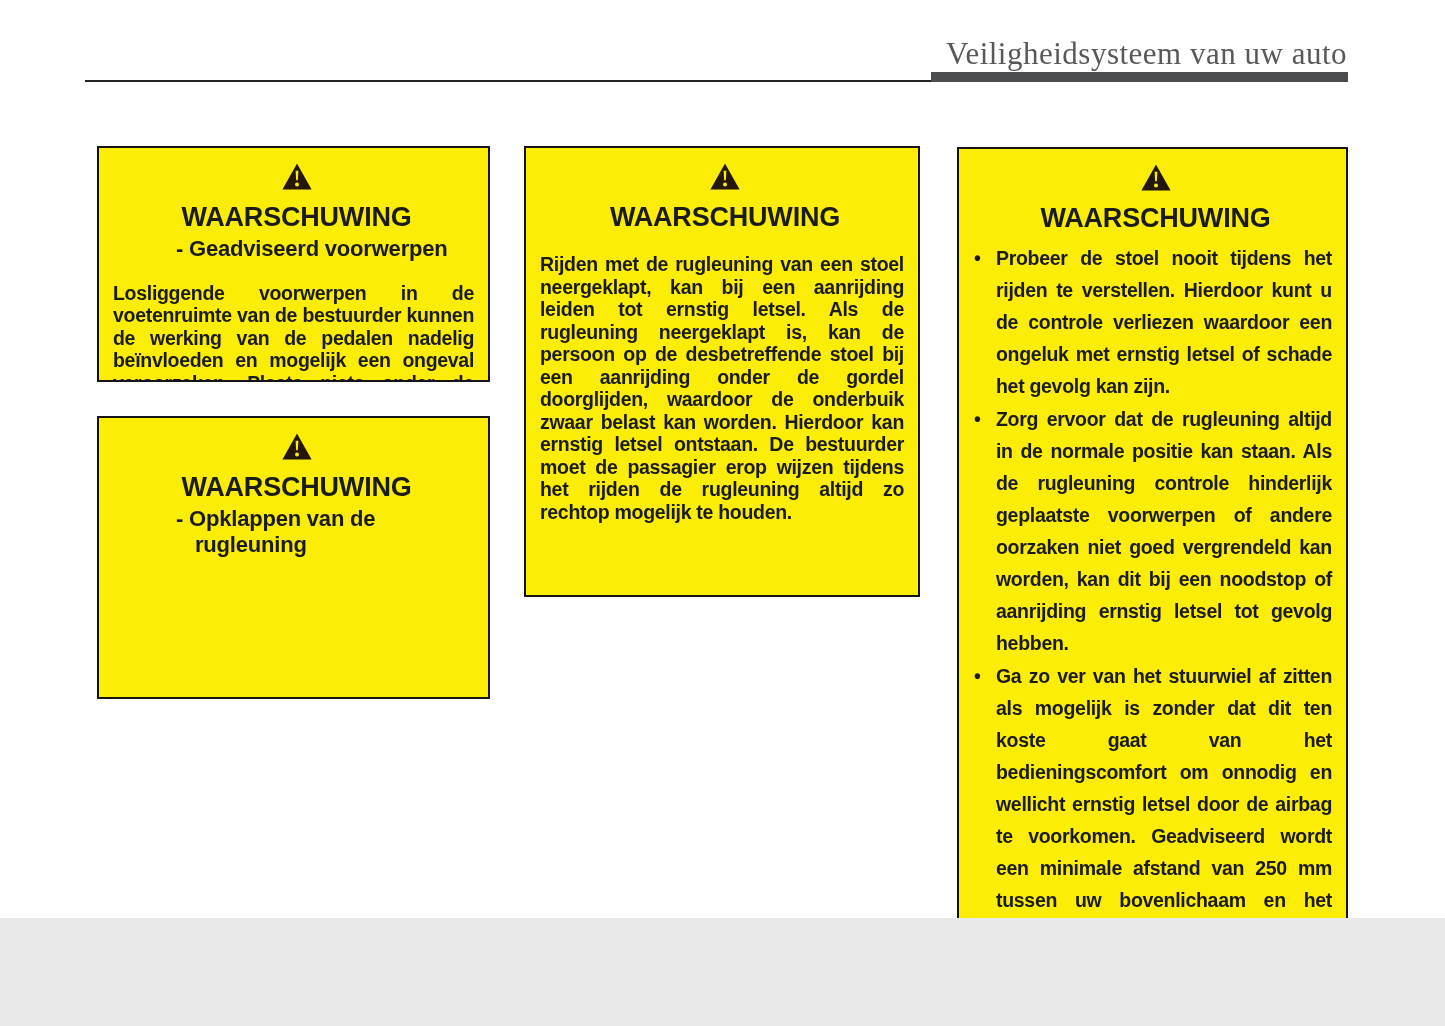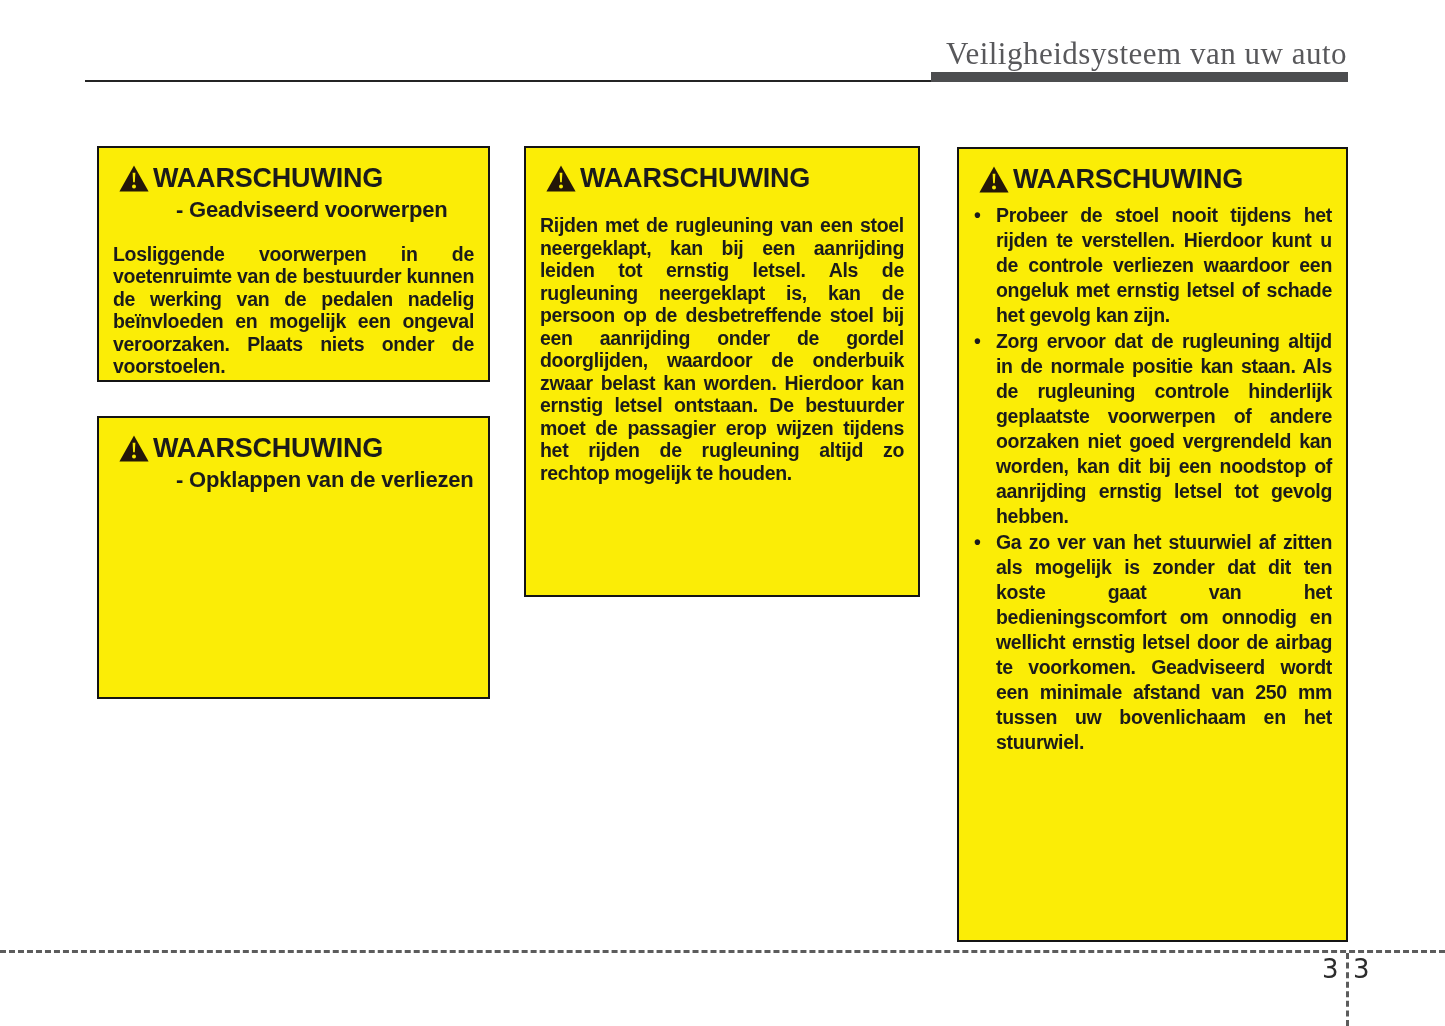--- a/index.html
+++ b/index.html
@@ -1,40 +1,40 @@
 <!DOCTYPE html>
 <html><head>
 <meta charset="utf-8">
 <style>
   html,body{margin:0;padding:0;background:#e9e9e9;}
-  .page{position:relative;width:1445px;height:1026px;background:#ffffff;overflow:hidden;
+  .page{position:relative;width:1445px;height:918px;background:#ffffff;overflow:hidden;
         font-family:"Liberation Sans",sans-serif;}
   
   .header-title{position:absolute;top:36px;right:98px;font-family:"Liberation Serif",serif;
         font-size:31px;color:#58585b;letter-spacing:.5px;white-space:nowrap;}
   .header-rule-thin{position:absolute;left:85px;top:80px;width:846px;height:2px;background:#242424;}
   .header-rule-thick{position:absolute;left:931px;top:72px;width:417px;height:10px;background:#4c4d4f;}
   
   .warning-box{position:absolute;background:#fbed06;border:2px solid #141414;box-sizing:border-box;
         padding:13px 14px 8px 14px;color:#1b1b1b;overflow:hidden;}
   .box-1{left:97px;top:146px;width:393px;height:236px;}
   .box-2{left:97px;top:416px;width:393px;height:283px;}
   .box-3{left:524px;top:146px;width:396px;height:451px;}
   .box-4{left:957px;top:147px;width:391px;height:795px;}
-  .warn-head{display:flex;align-items:center;gap:4px;margin:2px 0 0 6px;}
+  .warn-head{display:flex;align-items:center;gap:12px;margin:2px 0 0 6px;flex-direction:column;}
   .warn-icon{width:30px;height:27px;flex:0 0 auto;}
   .warn-title{font-size:27px;font-weight:bold;letter-spacing:-.2px;}
   .warn-sub{font-weight:bold;font-size:22px;line-height:1.18;padding-left:82px;text-indent:-19px;
         margin-top:3px;letter-spacing:-.2px;}
   .warn-sub.sub-narrow{padding-left:58px;}
   .warn-body{font-weight:bold;font-size:19.5px;line-height:22.5px;text-align:justify;
         margin-top:20px;letter-spacing:-.3px;}
   ul.warn-bullets{list-style:none;margin:8px 0 0 0;padding:0;}
   ul.warn-bullets li{position:relative;padding-left:23px;text-align:justify;font-weight:bold;
-        font-size:19.5px;line-height:25px;letter-spacing:-.3px;margin-bottom:1px;}
+        font-size:19.5px;line-height:32px;letter-spacing:-.3px;margin-bottom:1px;}
   ul.warn-bullets li::before{content:"\2022";position:absolute;left:1px;top:0;}
   
   .footer-dash-h{position:absolute;left:0;top:950px;width:1445px;height:0;
         border-top:3px dashed #5c5c5c;}
   .footer-dash-v{position:absolute;left:1346px;top:953px;height:73px;width:0;
         border-left:3px dashed #5c5c5c;}
   .page-num{position:absolute;top:954px;font-size:26px;color:#2d2d2d;font-family:"DejaVu Sans",sans-serif;}
   .page-num-left{left:1322px;}
   .page-num-right{left:1353px;}
 </style>
@@ -62,21 +62,21 @@
 
   <div class="warning-box box-2">
     <div class="warn-head">
       <svg class="warn-icon" viewBox="0 0 36 32">
         <path d="M18 .5 L35.5 31.5 H.5 Z" fill="#241708"></path>
         <path d="M16.3 9 h3.4 l-.7 11.5 h-2 Z" fill="#fbed06"></path>
         <circle cx="18" cy="25.5" r="2.4" fill="#fbed06"></circle>
       </svg>
       <span class="warn-title">WAARSCHUWING</span>
     </div>
-    <div class="warn-sub">- Opklappen van de verliezen</div>
+    <div class="warn-sub">- Opklappen van de rugleuning</div>
   </div>
 
   <div class="warning-box box-3">
     <div class="warn-head">
       <svg class="warn-icon" viewBox="0 0 36 32">
         <path d="M18 .5 L35.5 31.5 H.5 Z" fill="#241708"></path>
         <path d="M16.3 9 h3.4 l-.7 11.5 h-2 Z" fill="#fbed06"></path>
         <circle cx="18" cy="25.5" r="2.4" fill="#fbed06"></circle>
       </svg>
       <span class="warn-title">WAARSCHUWING</span>

